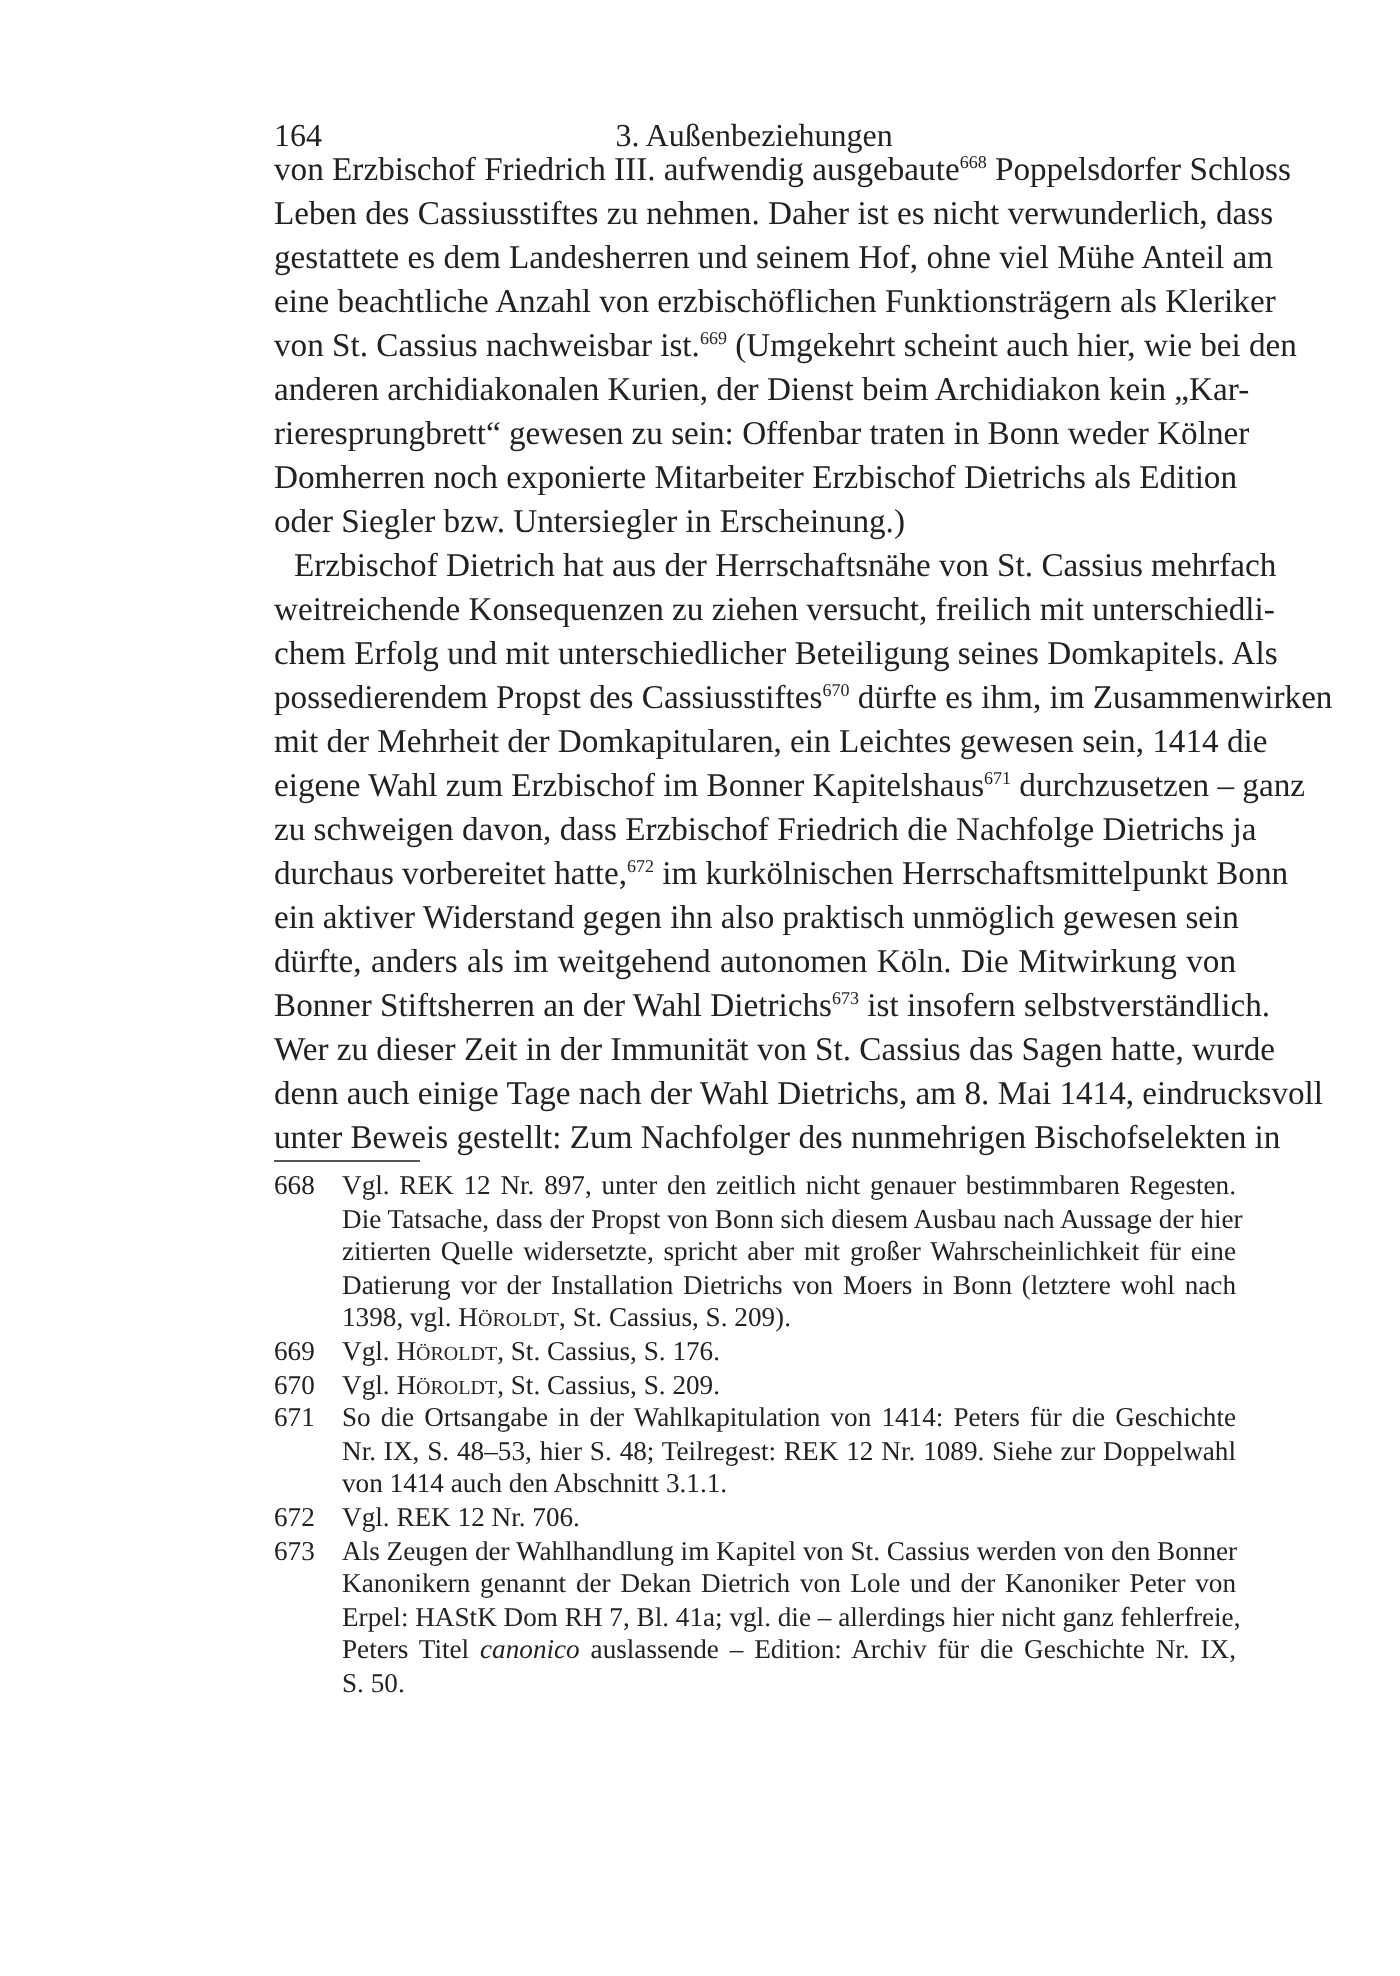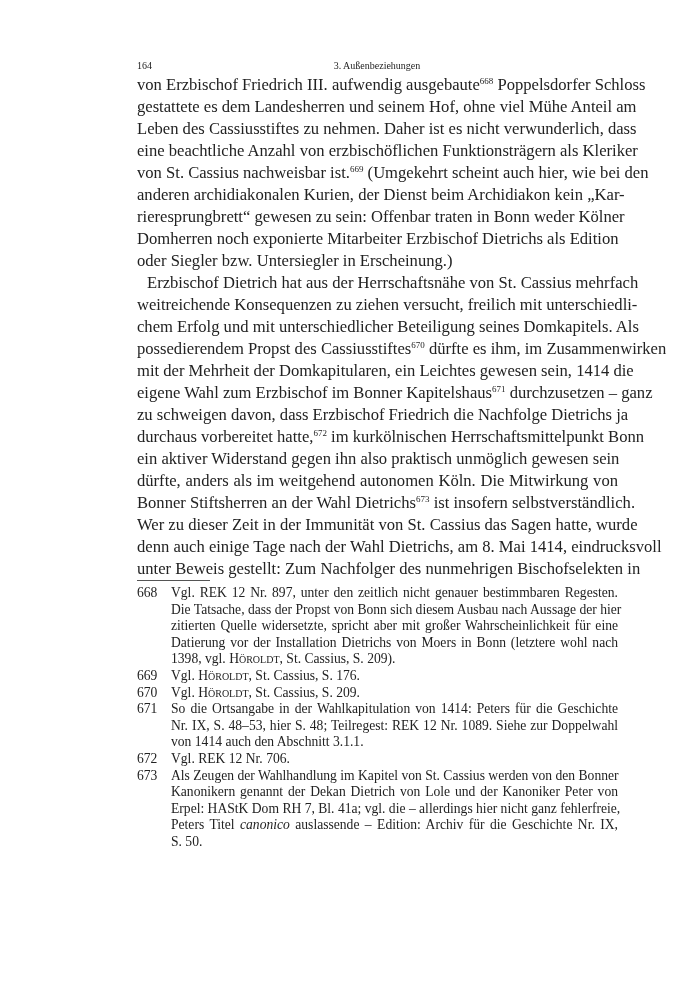--- a/index.html
+++ b/index.html
@@ -1,20 +1,20 @@
 <!DOCTYPE html>
 <html><head>
 <meta charset="utf-8">
 <style>
   html, body { margin: 0; padding: 0; background: #ffffff; }
   body { width: 700px; height: 988px; position: relative; overflow: hidden;
          font-family: "DejaVu Serif", "Liberation Serif", serif; color: #222; }
   .page { position: absolute; left: 0; top: 0; width: 700px; height: 988px; }
   .running-head { position: absolute; top: 60px; left: 137px; width: 480px; height: 20px;
-                  font-family: "Liberation Serif", serif; font-size: 10px; }
+                  font-family: "Liberation Serif", serif; font-size: 16px; }
   .page-number { position: absolute; left: 0; top: 0; }
   .chapter-title { position: absolute; left: 0; right: 0; top: 0; text-align: center; }
   .body-text { position: absolute; top: 74px; left: 137px; width: 481px;
                font-family: "Liberation Serif", serif; font-size: 16.6px; line-height: 22px; }
   .line { display: block; white-space: nowrap; text-align: justify; text-align-last: justify; height: 22px; }
   .line.last { text-align-last: left; }
   .line.indent { padding-left: 10px; }
   sup { font-size: 9px; line-height: 0; vertical-align: 6px; }
   .fn-rule { position: absolute; top: 580px; left: 137px; width: 73px; height: 0; border-top: 1px solid #555; }
   .footnotes { position: absolute; top: 585px; left: 137px; width: 481px;
@@ -30,22 +30,22 @@
 <body>
 
 <div class="page">
   <div class="running-head">
     <span class="page-number">164</span>
     <span class="chapter-title">3. Außenbeziehungen</span>
   </div>
 
   <div class="body-text" id="body-text">
       <span class="line"><span>von Erzbischof Friedrich III. aufwendig ausgebaute</span><sup>668</sup><span> Poppelsdorfer Schloss</span></span>
+      <span class="line"><span>Leben des Cassiusstiftes zu nehmen. Daher ist es nicht verwunderlich, dass</span></span>
       <span class="line"><span>gestattete es dem Landesherren und seinem Hof, ohne viel Mühe Anteil am</span></span>
-      <span class="line"><span>Leben des Cassiusstiftes zu nehmen. Daher ist es nicht verwunderlich, dass</span></span>
       <span class="line"><span>eine beachtliche Anzahl von erzbischöflichen Funktionsträgern als Kleriker</span></span>
       <span class="line"><span>von St. Cassius nachweisbar ist.</span><sup>669</sup><span> (Umgekehrt scheint auch hier, wie bei den</span></span>
       <span class="line"><span>anderen archidiakonalen Kurien, der Dienst beim Archidiakon kein „Kar-</span></span>
       <span class="line"><span>rieresprungbrett“ gewesen zu sein: Offenbar traten in Bonn weder Kölner</span></span>
       <span class="line"><span>Domherren noch exponierte Mitarbeiter Erzbischof Dietrichs als Edition</span></span>
       <span class="line last"><span>oder Siegler bzw. Untersiegler in Erscheinung.)</span></span>
       <span class="line indent"><span>Erzbischof Dietrich hat aus der Herrschaftsnähe von St. Cassius mehrfach</span></span>
       <span class="line"><span>weitreichende Konsequenzen zu ziehen versucht, freilich mit unterschiedli-</span></span>
       <span class="line"><span>chem Erfolg und mit unterschiedlicher Beteiligung seines Domkapitels. Als</span></span>
       <span class="line"><span>possedierendem Propst des Cassiusstiftes</span><sup>670</sup><span> dürfte es ihm, im Zusammenwirken</span></span>

